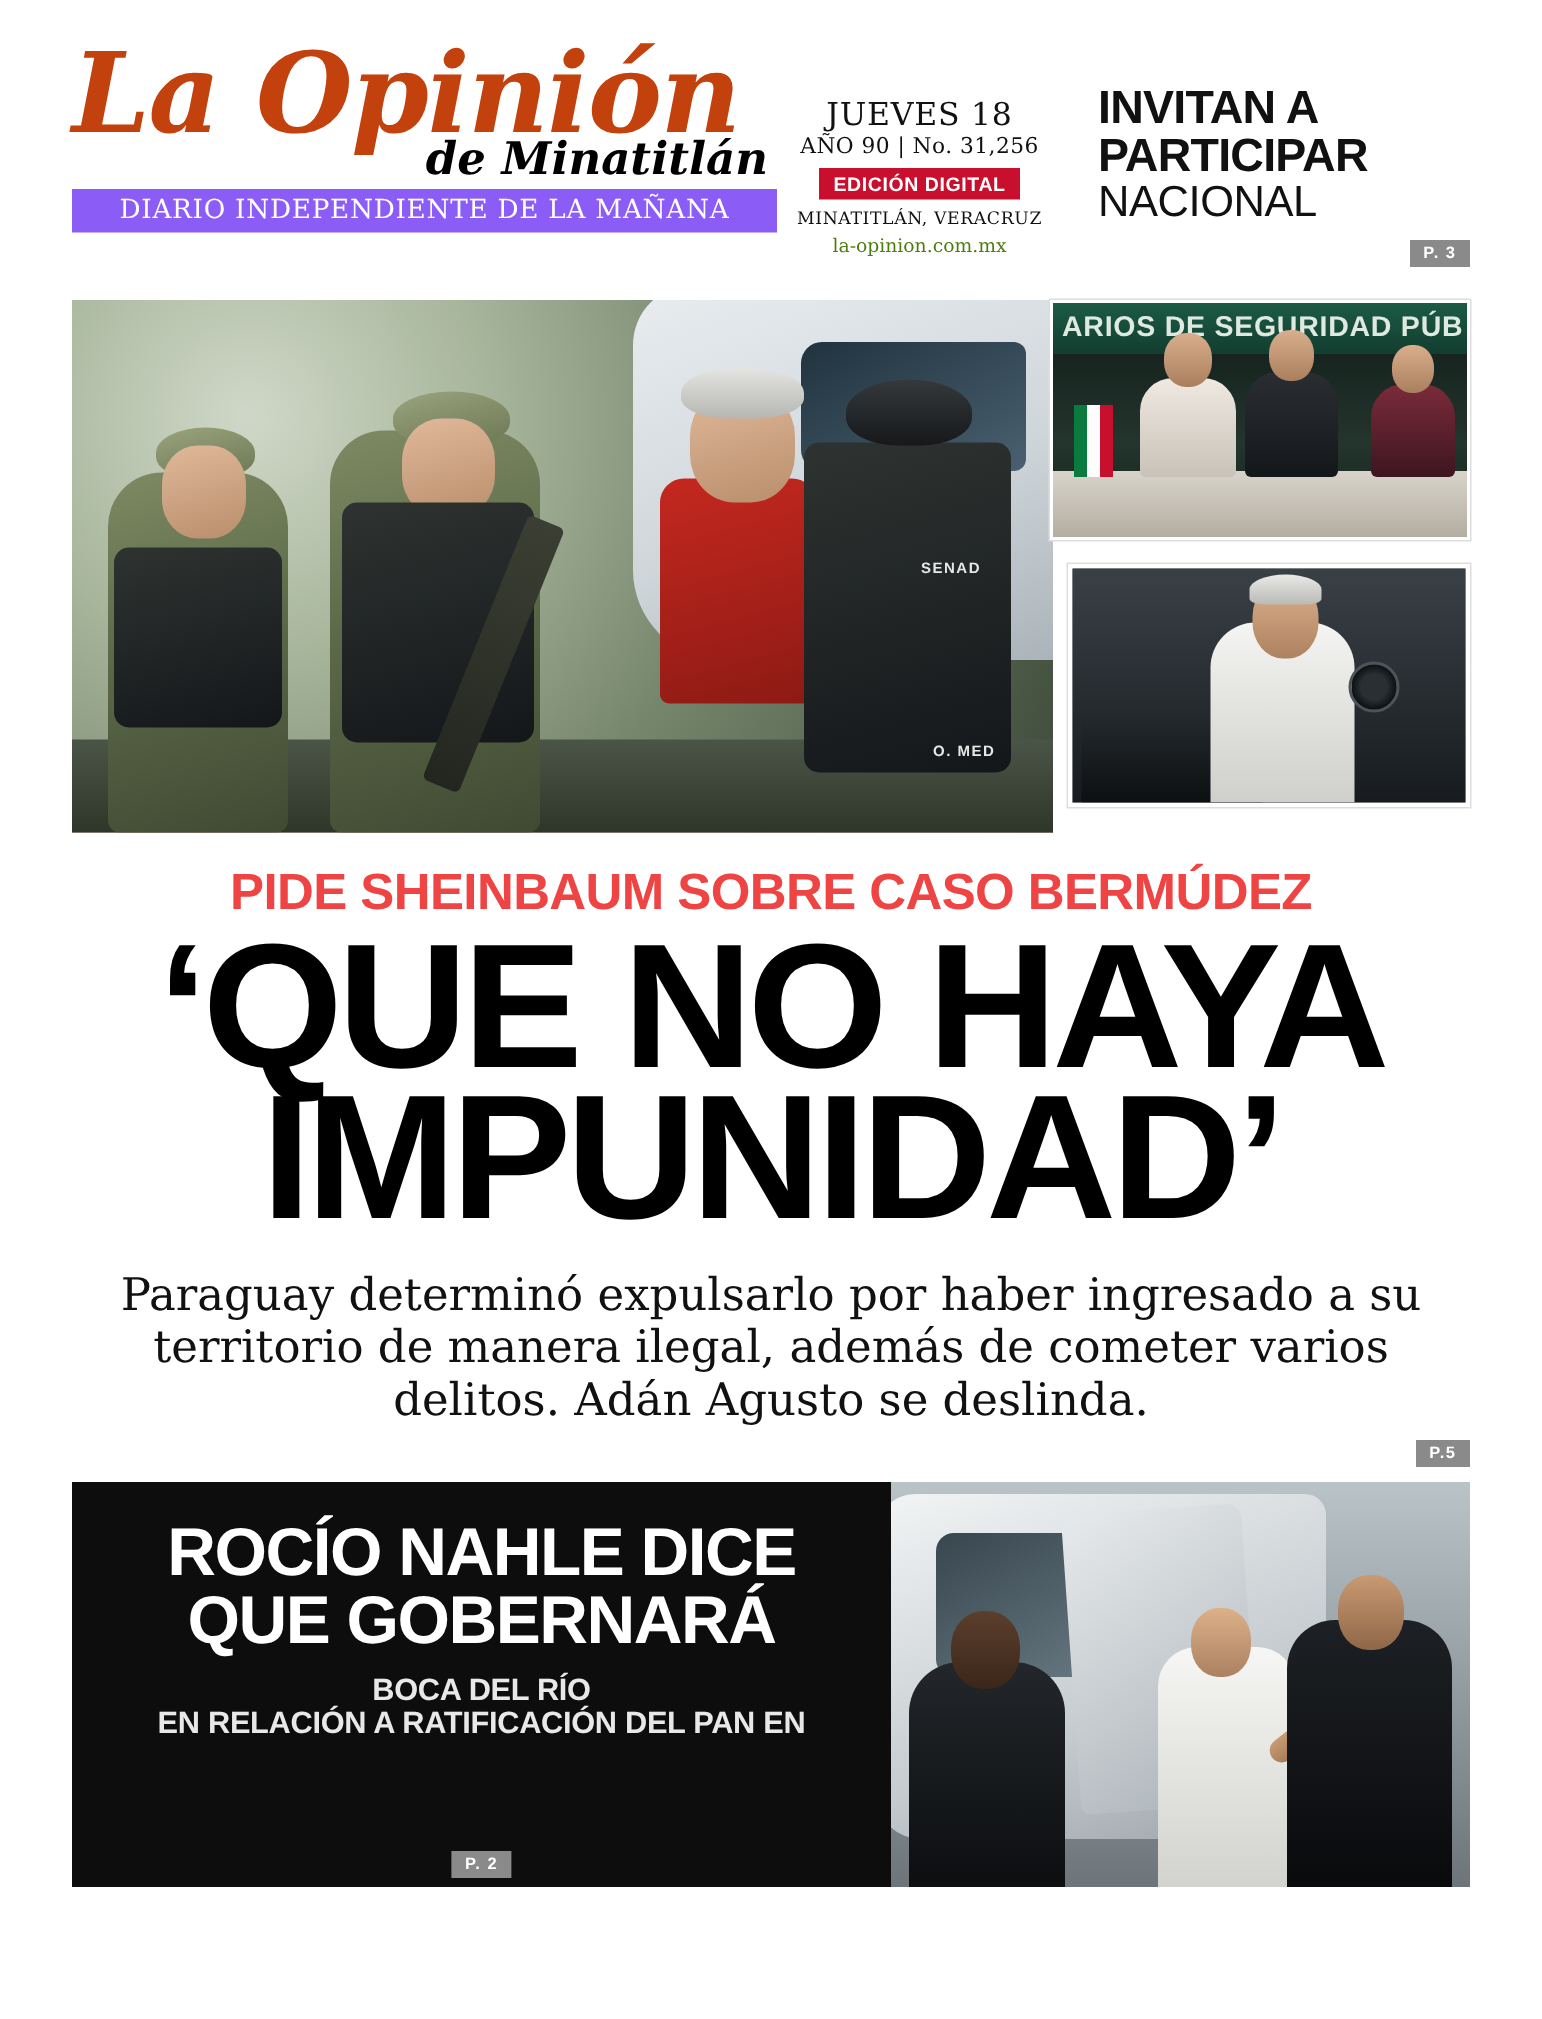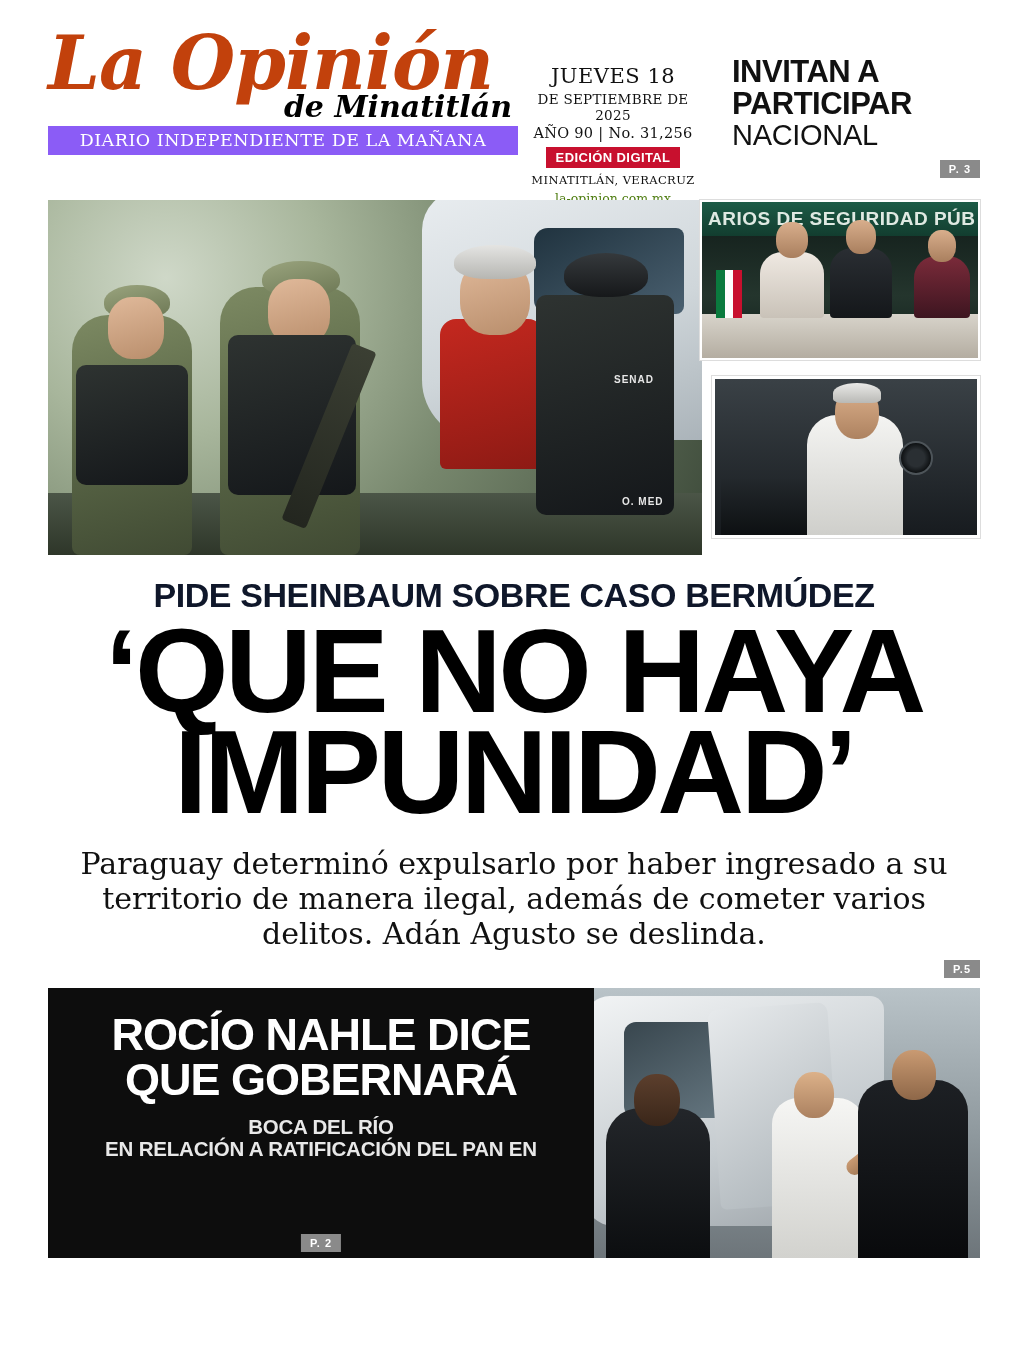--- a/index.html
+++ b/index.html
@@ -316,21 +316,21 @@
     border: 2px solid #4d5459;
   }
 
   
   .kicker {
     text-align: center;
     font-family: "Liberation Sans", sans-serif;
     font-weight: bold;
     font-size: 34px;
     letter-spacing: -0.4px;
-    color: #0f172a;
+    color: #ef4444;
     margin-top: 16px;
   }
   .headline {
     text-align: center;
     font-family: "Liberation Sans", sans-serif;
     font-weight: bold;
     font-size: 118px;
     line-height: 0.86;
     letter-spacing: -3.5px;
     color: #000;
@@ -458,21 +458,20 @@
   <div class="masthead">
 
     <div class="logo-block">
       <div class="logo-main">La Opinión</div>
       <div class="logo-sub">de Minatitlán</div>
       <div class="logo-tag">Diario independiente de la mañana</div>
     </div>
 
     <div class="date-block">
       <div class="date-day">JUEVES 18</div>
-      <div class="date-full">DE SEPTIEMBRE DE 2025</div>
       <div class="date-year">AÑO 90  |  No. 31,256</div>
       <div class="edition-badge">EDICIÓN DIGITAL</div>
       <div class="date-city">MINATITLÁN, VERACRUZ</div>
       <div class="date-url">la-opinion.com.mx</div>
     </div>
 
     <div class="promo-block">
       <div class="promo-l1">INVITAN A</div>
       <div class="promo-l2">PARTICIPAR</div>
       <div class="promo-l4">NACIONAL</div>

